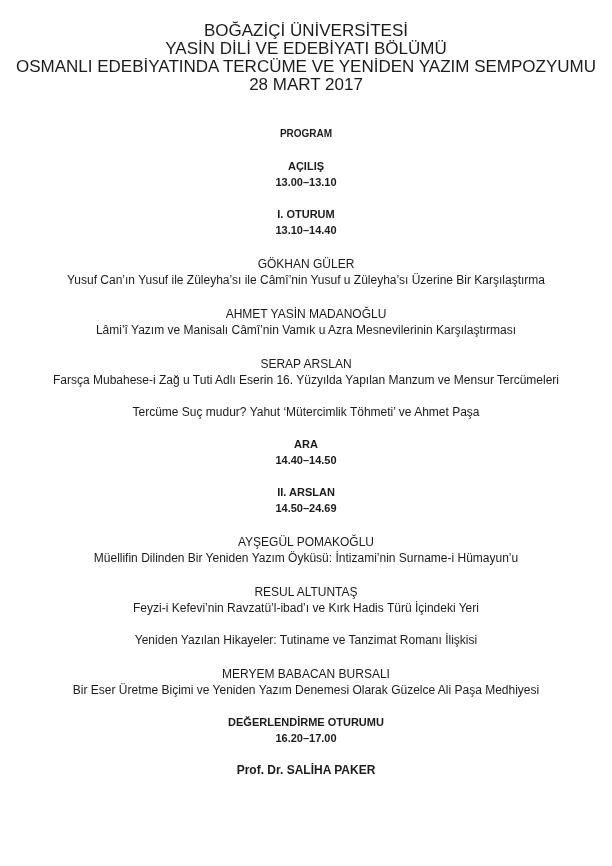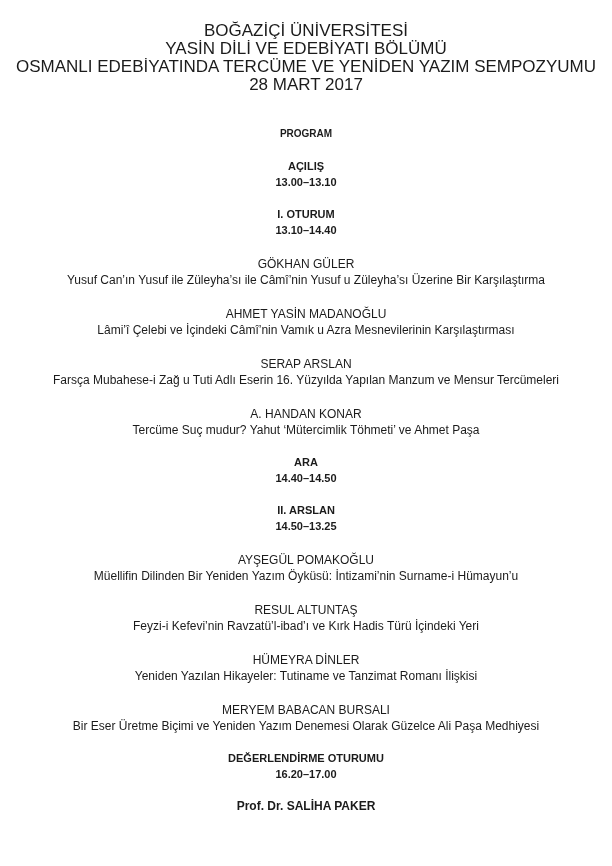--- a/index.html
+++ b/index.html
@@ -78,55 +78,53 @@
     <div class="session-time">13.10–14.40</div>
   </div>
 
   <div class="block talk-block">
     <div class="speaker-name">GÖKHAN GÜLER</div>
     <div class="talk-title">Yusuf Can’ın Yusuf ile Züleyha’sı ile Câmî’nin Yusuf u Züleyha’sı Üzerine Bir Karşılaştırma</div>
   </div>
 
   <div class="block talk-block">
     <div class="speaker-name">AHMET YASİN MADANOĞLU</div>
-    <div class="talk-title">Lâmi’î Çelebi ve İçindeki Câmî’nin Vamık u Azra Mesnevilerinin Karşılaştırması</div>
+    <div class="talk-title">Lâmi’î Yazım ve Manisalı Câmî’nin Vamık u Azra Mesnevilerinin Karşılaştırması</div>
   </div>
 
   <div class="block talk-block">
     <div class="speaker-name">SERAP ARSLAN</div>
     <div class="talk-title">Farsça Mubahese-i Zağ u Tuti Adlı Eserin 16. Yüzyılda Yapılan Manzum ve Mensur Tercümeleri</div>
   </div>
 
   <div class="block talk-block">
-    <div class="speaker-name">A. HANDAN KONAR</div>
     <div class="talk-title">Tercüme Suç mudur? Yahut ‘Mütercimlik Töhmeti’ ve Ahmet Paşa</div>
   </div>
 
   <div class="block session-block">
     <div class="session-label">ARA</div>
     <div class="session-time">14.40–14.50</div>
   </div>
 
   <div class="block session-block">
     <div class="session-label">II. ARSLAN</div>
-    <div class="session-time">14.50–13.25</div>
+    <div class="session-time">14.50–24.69</div>
   </div>
 
   <div class="block talk-block">
     <div class="speaker-name">AYŞEGÜL POMAKOĞLU</div>
     <div class="talk-title">Müellifin Dilinden Bir Yeniden Yazım Öyküsü: İntizami’nin Surname-i Hümayun’u</div>
   </div>
 
   <div class="block talk-block">
     <div class="speaker-name">RESUL ALTUNTAŞ</div>
     <div class="talk-title">Feyzi-i Kefevi’nin Ravzatü’l-ibad’ı ve Kırk Hadis Türü İçindeki Yeri</div>
   </div>
 
   <div class="block talk-block">
-    <div class="speaker-name">HÜMEYRA DİNLER</div>
     <div class="talk-title">Yeniden Yazılan Hikayeler: Tutiname ve Tanzimat Romanı İlişkisi</div>
   </div>
 
   <div class="block talk-block">
     <div class="speaker-name">MERYEM BABACAN BURSALI</div>
     <div class="talk-title">Bir Eser Üretme Biçimi ve Yeniden Yazım Denemesi Olarak Güzelce Ali Paşa Medhiyesi</div>
   </div>
 
   <div class="block session-block">
     <div class="session-label">DEĞERLENDİRME OTURUMU</div>

